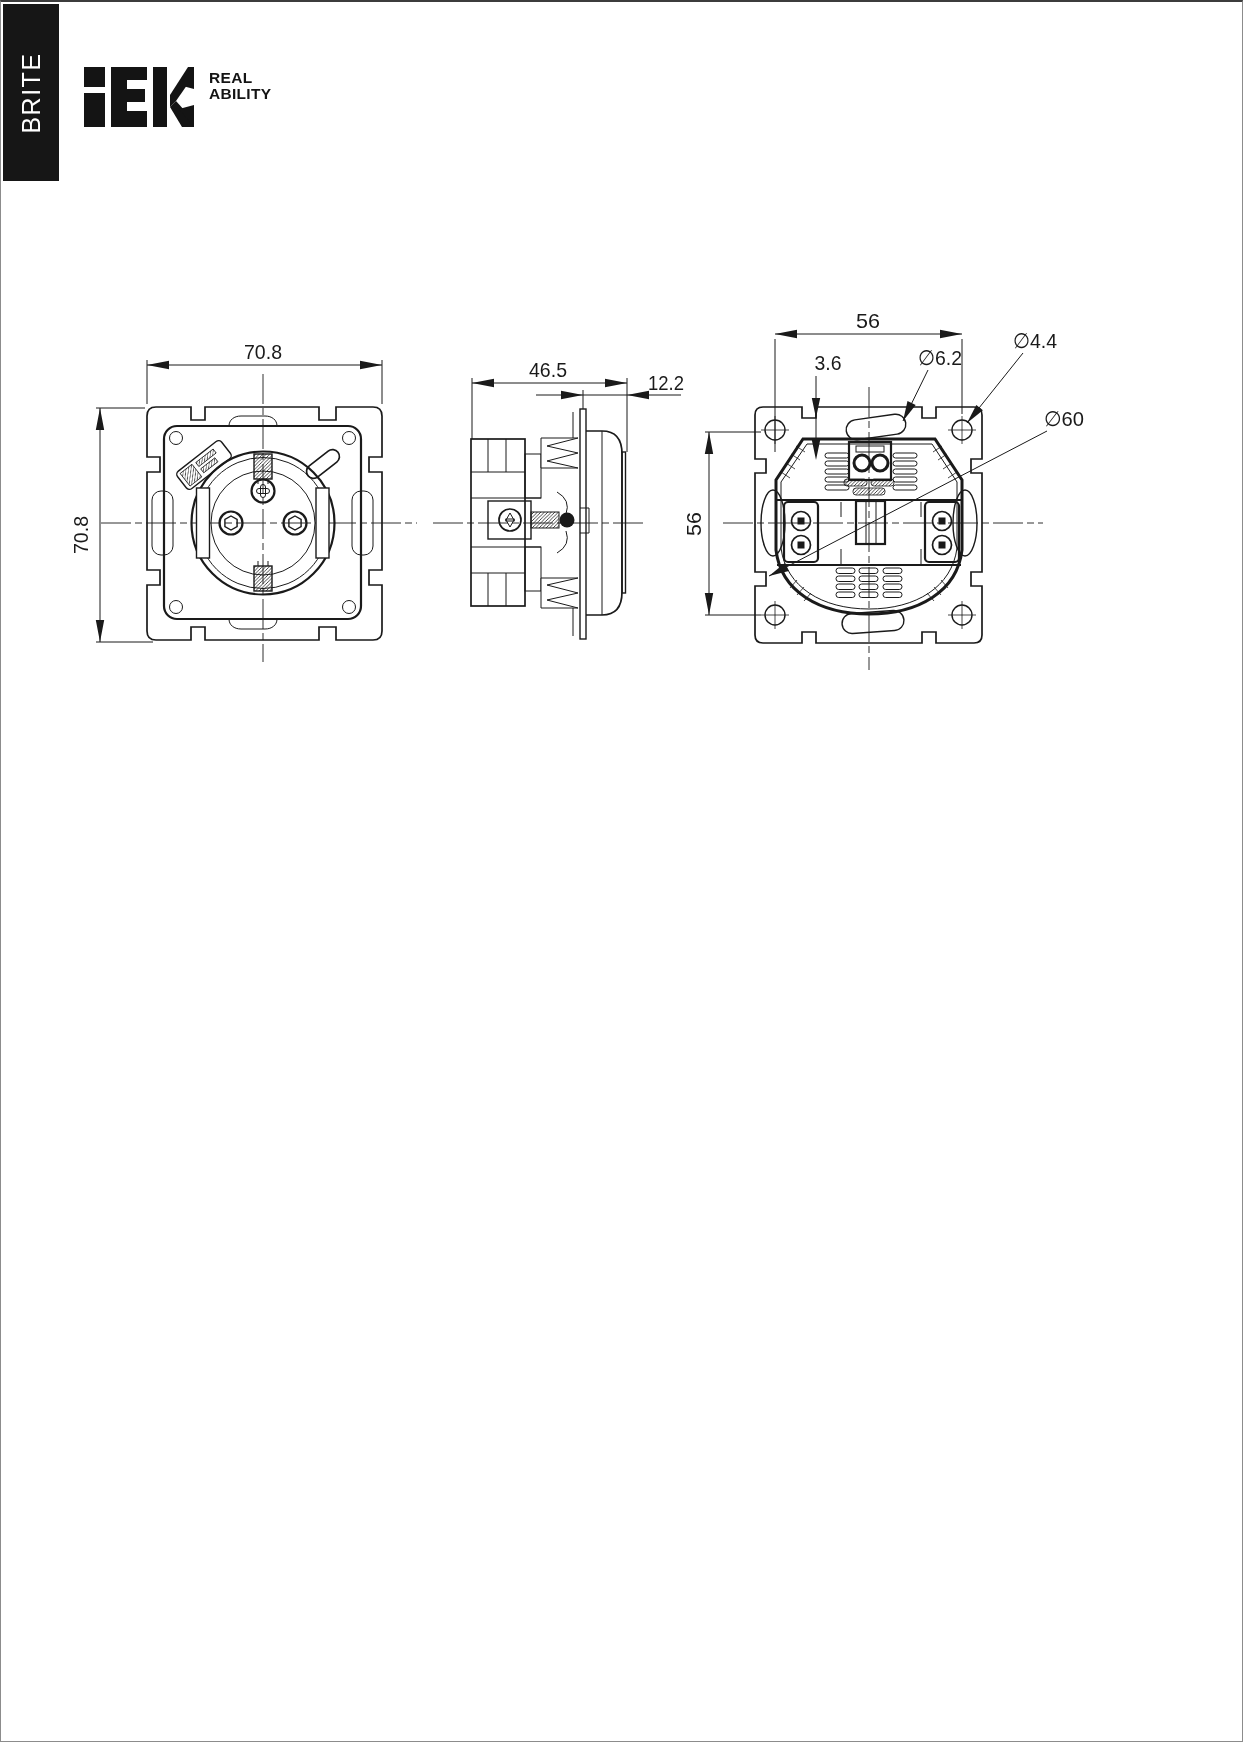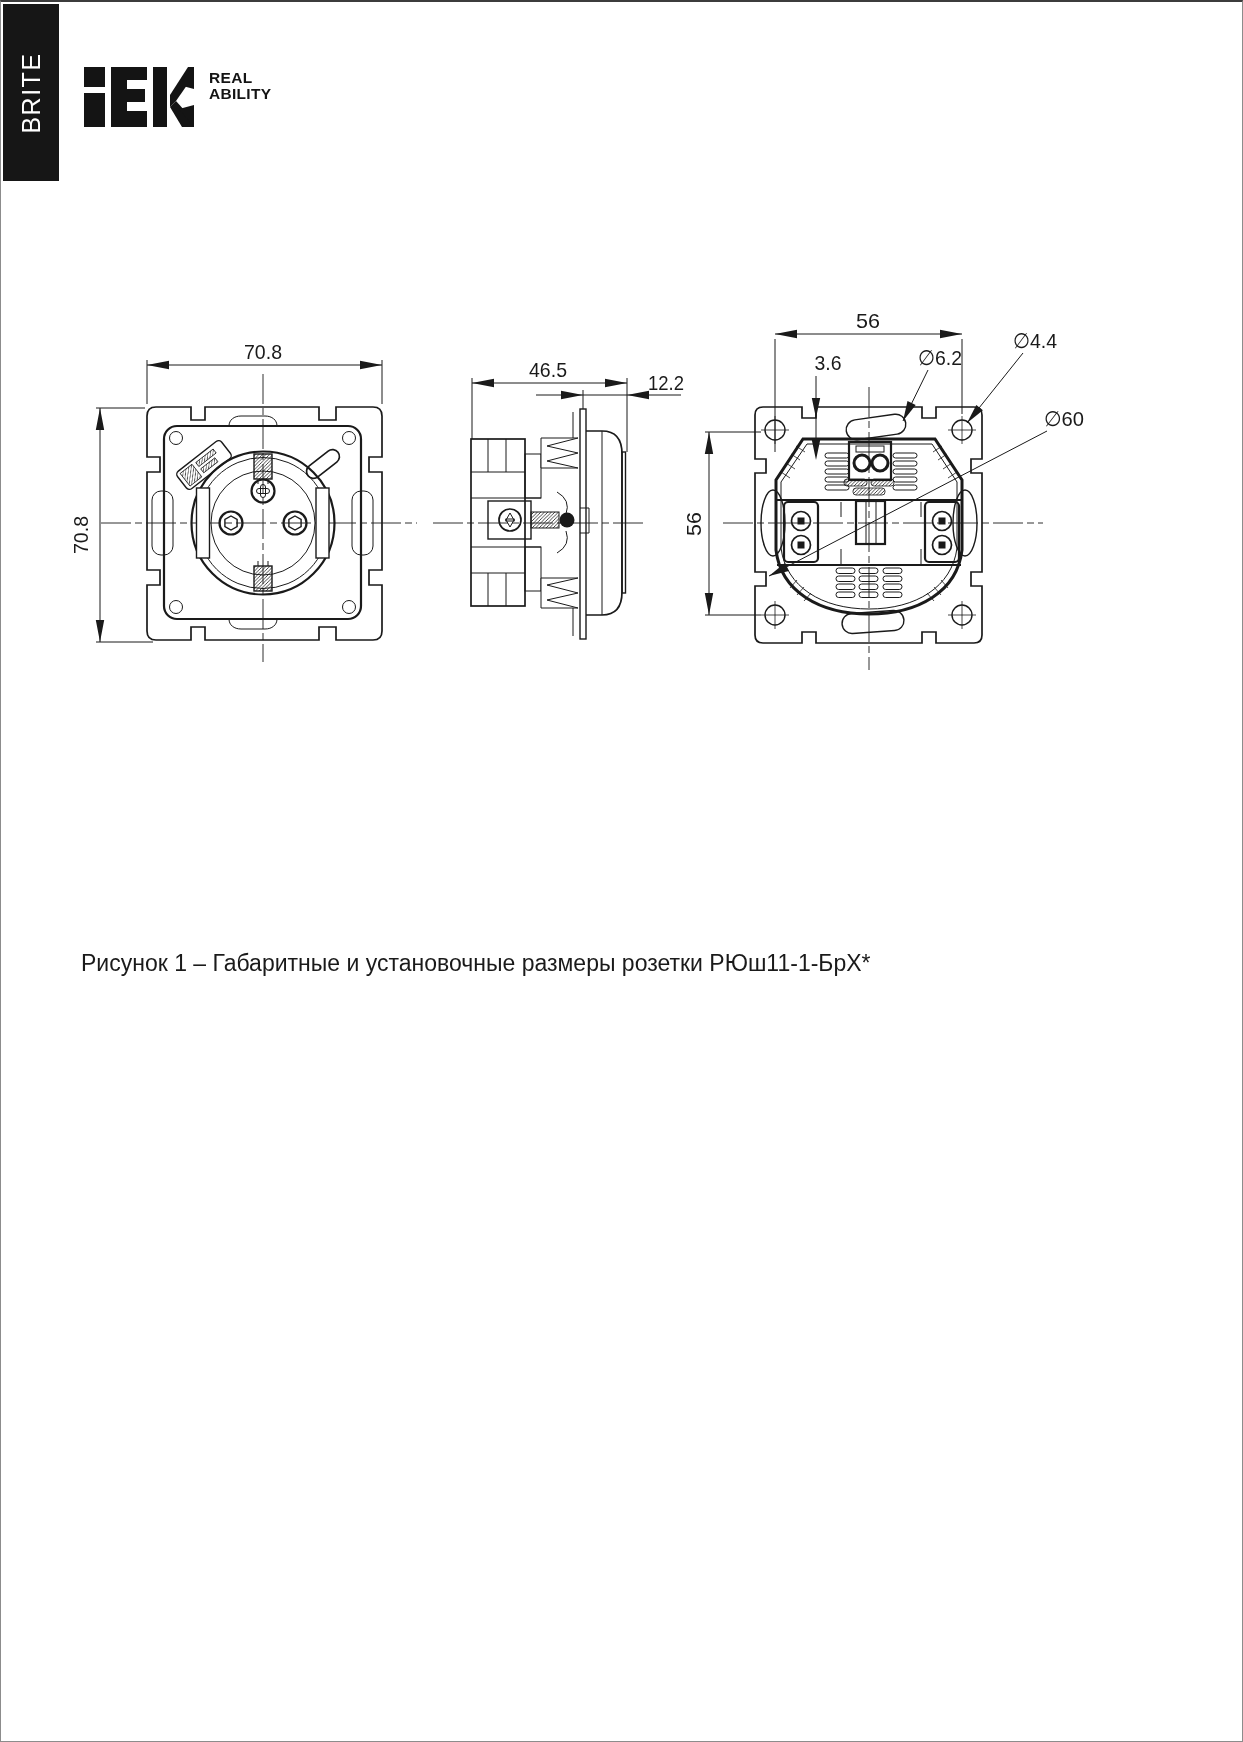--- a/index.html
+++ b/index.html
@@ -268,15 +268,14 @@
       <path class="arrow" d="M966,421 L981.9,408.2 L975.3,402.9 Z"></path>
       <text class="dim-label" x="1034" y="346" text-anchor="middle" textLength="44" lengthAdjust="spacingAndGlyphs">∅4.4</text>
     </g>
     <g>
       <path class="dim" d="M1046,429 L768,574"></path>
       <path class="arrow" d="M768,574 L787.9,569 L783.8,561 Z"></path>
       <text class="dim-label" x="1063" y="424" text-anchor="middle" textLength="40" lengthAdjust="spacingAndGlyphs">∅60</text>
     </g>
   </svg>
 
-  <div class="caption">Рисунок 1 – Габаритные и установочные размеры розетки РЮш11-1-БрХ*</div>
 
 </div>
 
 </body></html>

